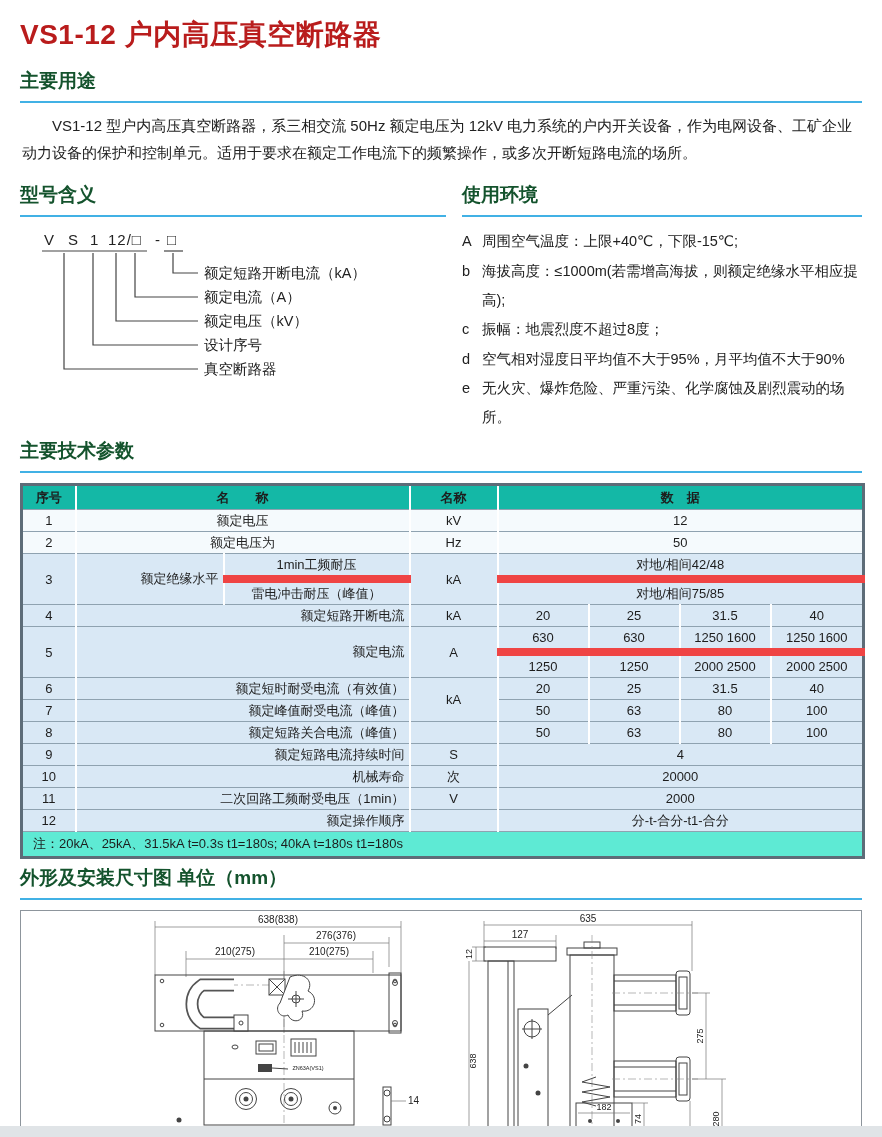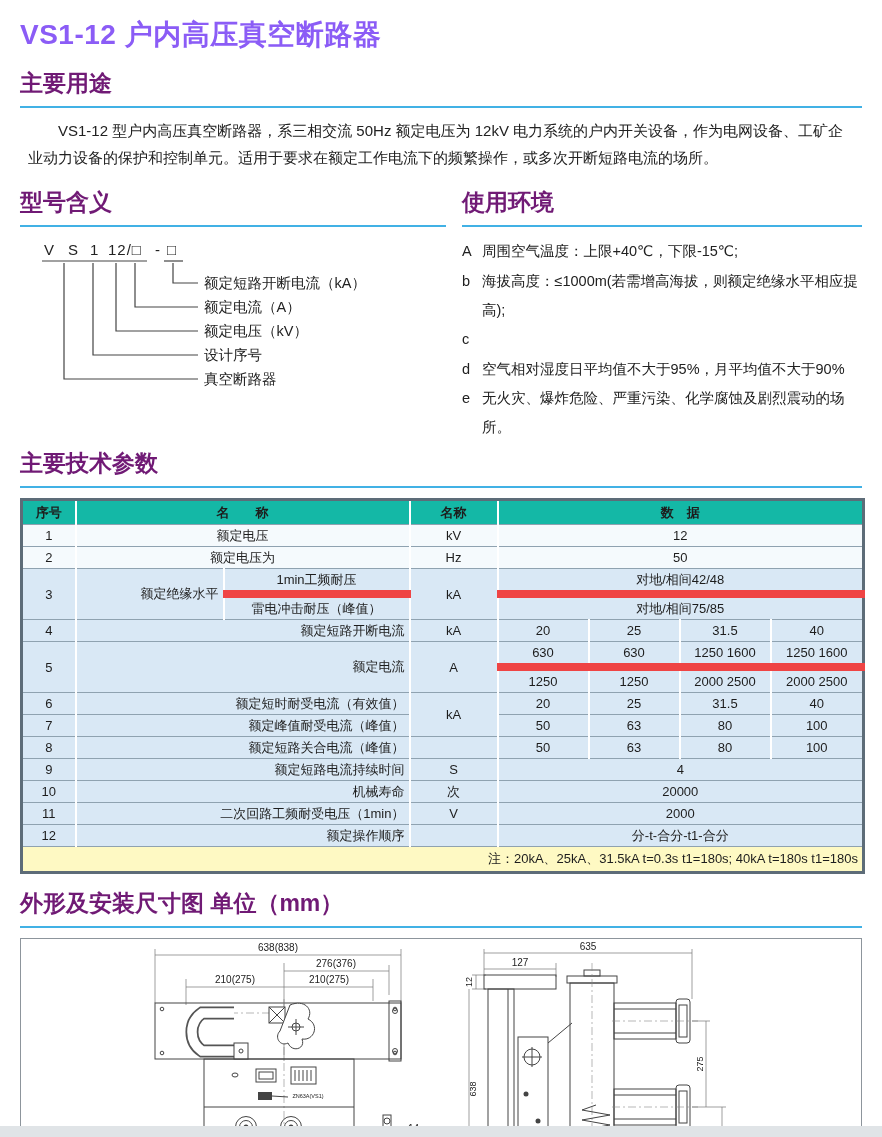--- a/index.html
+++ b/index.html
@@ -8,60 +8,60 @@
     box-sizing:border-box;
     padding:16px 20px 0;
     background:#ffffff;
     font-family:"Liberation Sans","DejaVu Sans",sans-serif;
     color:#1c1c1c;
     position:relative;
     overflow:hidden;
   }
   .title {
     font-size:28px; font-weight:bold; letter-spacing:.5px;
-    margin:0 0 14px; color:#8b5cf6;
+    margin:0 0 14px; color:#b91c1c;
   }
   .sec-head {
-    font-size:23px; font-weight:bold; color:#701a75;
+    font-size:19px; font-weight:bold; color:#14532d;
     margin:0 0 10px; padding-bottom:7px;
     border-bottom:2px solid #41b1e5;
   }
   .intro { margin-bottom:16px; }
   .intro p {
-    font-size:15px; line-height:1.78; margin:8px;
+    font-size:15px; line-height:1.78; margin:2px;
     text-indent:2em; color:#212121;
   }
   .two-col { display:flex; margin-bottom:6px; }
   .col-model { width:426px; flex:none; }
   .col-env { flex:1; margin-left:16px; }
   .env-list { list-style:none; margin:6px 0 0; padding:0; font-size:14.5px; line-height:2.02; color:#212121; }
   .env-item { display:flex; }
   .env-key { width:20px; flex:none; }
   .model-svg { display:block; margin-top:2px; }
   .model-svg text { fill:#222; }
   .model-code { font-size:15px; letter-spacing:1px; }
   .model-label { font-size:14.5px; }
   .model-line { stroke:#444; stroke-width:1.2; fill:none; }
 
-  .params { margin-bottom:14px; }
+  .params { margin-bottom:6px; }
   .params table {
     width:100%; border-collapse:collapse; table-layout:fixed;
     font-size:13px; border:3px solid #5d6c78;
   }
   .params th, .params td {
     padding:0 4px; height:21px; text-align:center; vertical-align:middle;
     border-top:1px solid #8fa2b0; border-right:2px solid #ffffff;
     color:#1d1d1d; overflow:hidden; white-space:nowrap;
   }
   .params th { background:#14b8a6; font-weight:bold; height:23px; }
   tr.rowA td { background:#f5fafd; }
   tr.rowB td { background:#d9e8f5; }
   tr.sub td { border-top:8px solid #ef4444; }
   td.name-left { text-align:right; padding-left:20px; }
-  tr.note td { background:#fef9c3; text-align:right; padding-left:10px; height:24px; }
+  tr.note td { background:#5eead4; text-align:left; padding-left:10px; height:24px; }
 
   .dims-box {
     border:1px solid #8d959c; background:#fff;
     height:278px; margin-top:4px;
     display:flex; justify-content:center; align-items:center; gap:26px;
   }
   .fig { display:block; }
   .fig text { fill:#222; font-size:10px; }
   .fig .tiny { font-size:5.5px; }
   .fig .dim9 { font-size:9px; }
@@ -117,20 +117,21 @@
       <li class="env-item">
           <span class="env-key">A</span>
           <span>周围空气温度：上限+40℃，下限-15℃;</span>
         </li>
       <li class="env-item">
           <span class="env-key">b</span>
           <span>海拔高度：≤1000m(若需增高海拔，则额定绝缘水平相应提高);</span>
         </li>
       <li class="env-item">
           <span class="env-key">c</span>
+          <span>振幅：地震烈度不超过8度；</span>
         </li>
       <li class="env-item">
           <span class="env-key">d</span>
           <span>空气相对湿度日平均值不大于95%，月平均值不大于90%</span>
         </li>
       <li class="env-item">
           <span class="env-key">e</span>
           <span>无火灾、爆炸危险、严重污染、化学腐蚀及剧烈震动的场所。</span>
         </li>
     </ul>

